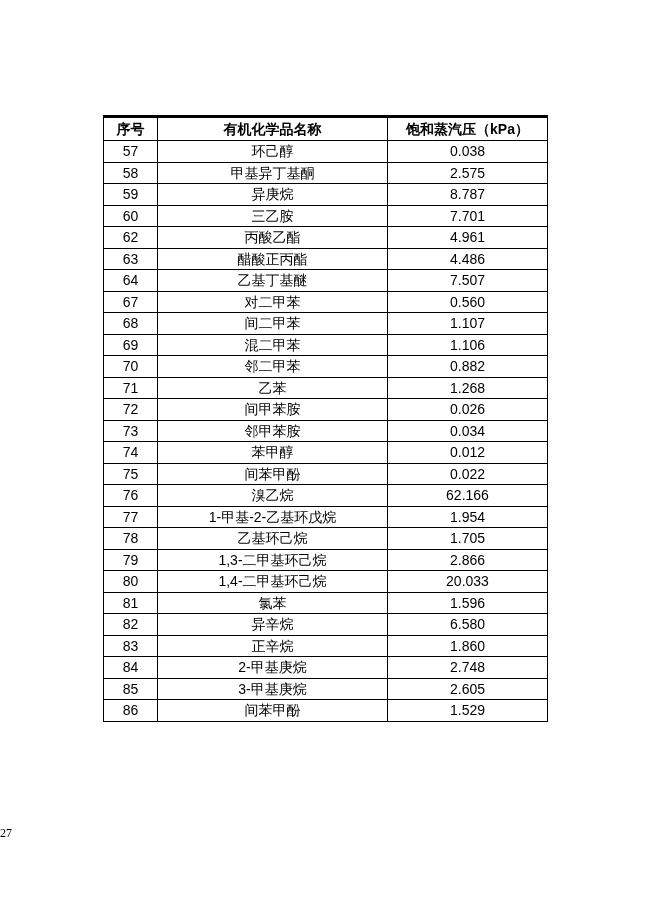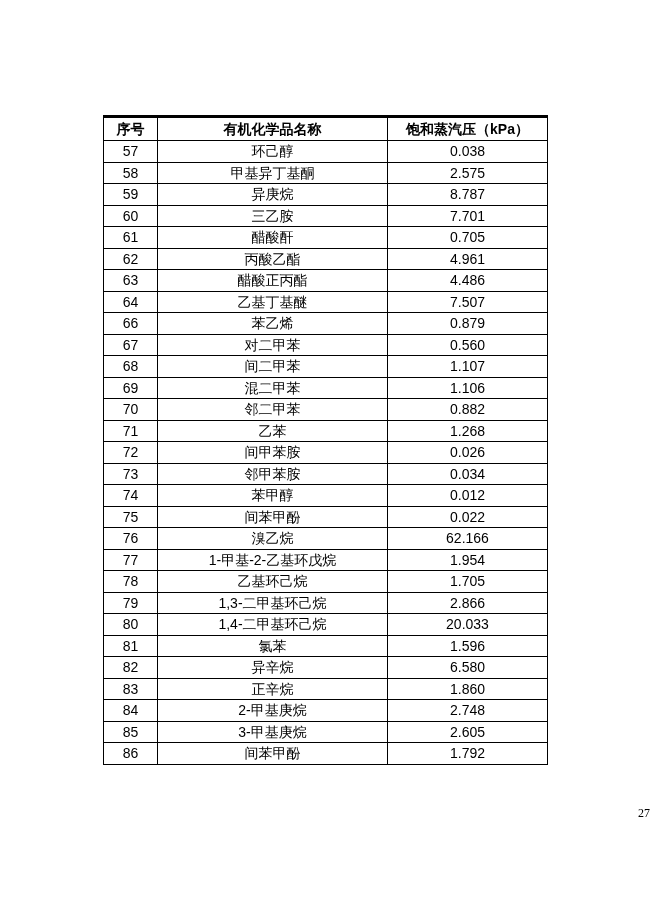--- a/index.html
+++ b/index.html
@@ -50,23 +50,23 @@
   }
 
   table.doc-table tbody td {
     height: 21.5px;
     font-weight: normal;
   }
 
   .page-number {
     position: absolute;
     left: 0;
-    top: 806px;
+    top: 826px;
     width: 650px;
-    text-align: right;
+    text-align: left;
     font-family: "Liberation Serif", "DejaVu Serif", serif;
     font-size: 12px;
     color: #000000;
   }
 </style>
 </head>
 <body>
 
 <div class="page">
 
@@ -98,45 +98,35 @@
           <td>59</td>
           <td>异庚烷</td>
           <td>8.787</td>
         </tr>
         <tr>
           <td>60</td>
           <td>三乙胺</td>
           <td>7.701</td>
         </tr>
         <tr>
-          <td>61</td>
-          <td>醋酸酐</td>
-          <td>0.705</td>
-        </tr>
-        <tr>
           <td>62</td>
           <td>丙酸乙酯</td>
           <td>4.961</td>
         </tr>
         <tr>
           <td>63</td>
           <td>醋酸正丙酯</td>
           <td>4.486</td>
         </tr>
         <tr>
           <td>64</td>
           <td>乙基丁基醚</td>
           <td>7.507</td>
         </tr>
         <tr>
-          <td>66</td>
-          <td>苯乙烯</td>
-          <td>0.879</td>
-        </tr>
-        <tr>
           <td>67</td>
           <td>对二甲苯</td>
           <td>0.560</td>
         </tr>
         <tr>
           <td>68</td>
           <td>间二甲苯</td>
           <td>1.107</td>
         </tr>
         <tr>
@@ -220,20 +210,20 @@
           <td>2.748</td>
         </tr>
         <tr>
           <td>85</td>
           <td>3-甲基庚烷</td>
           <td>2.605</td>
         </tr>
         <tr>
           <td>86</td>
           <td>间苯甲酚</td>
-          <td>1.792</td>
+          <td>1.529</td>
         </tr>
       </tbody>
   </table>
 
   <div class="page-number">27</div>
 
 </div>
 
 </body></html>

